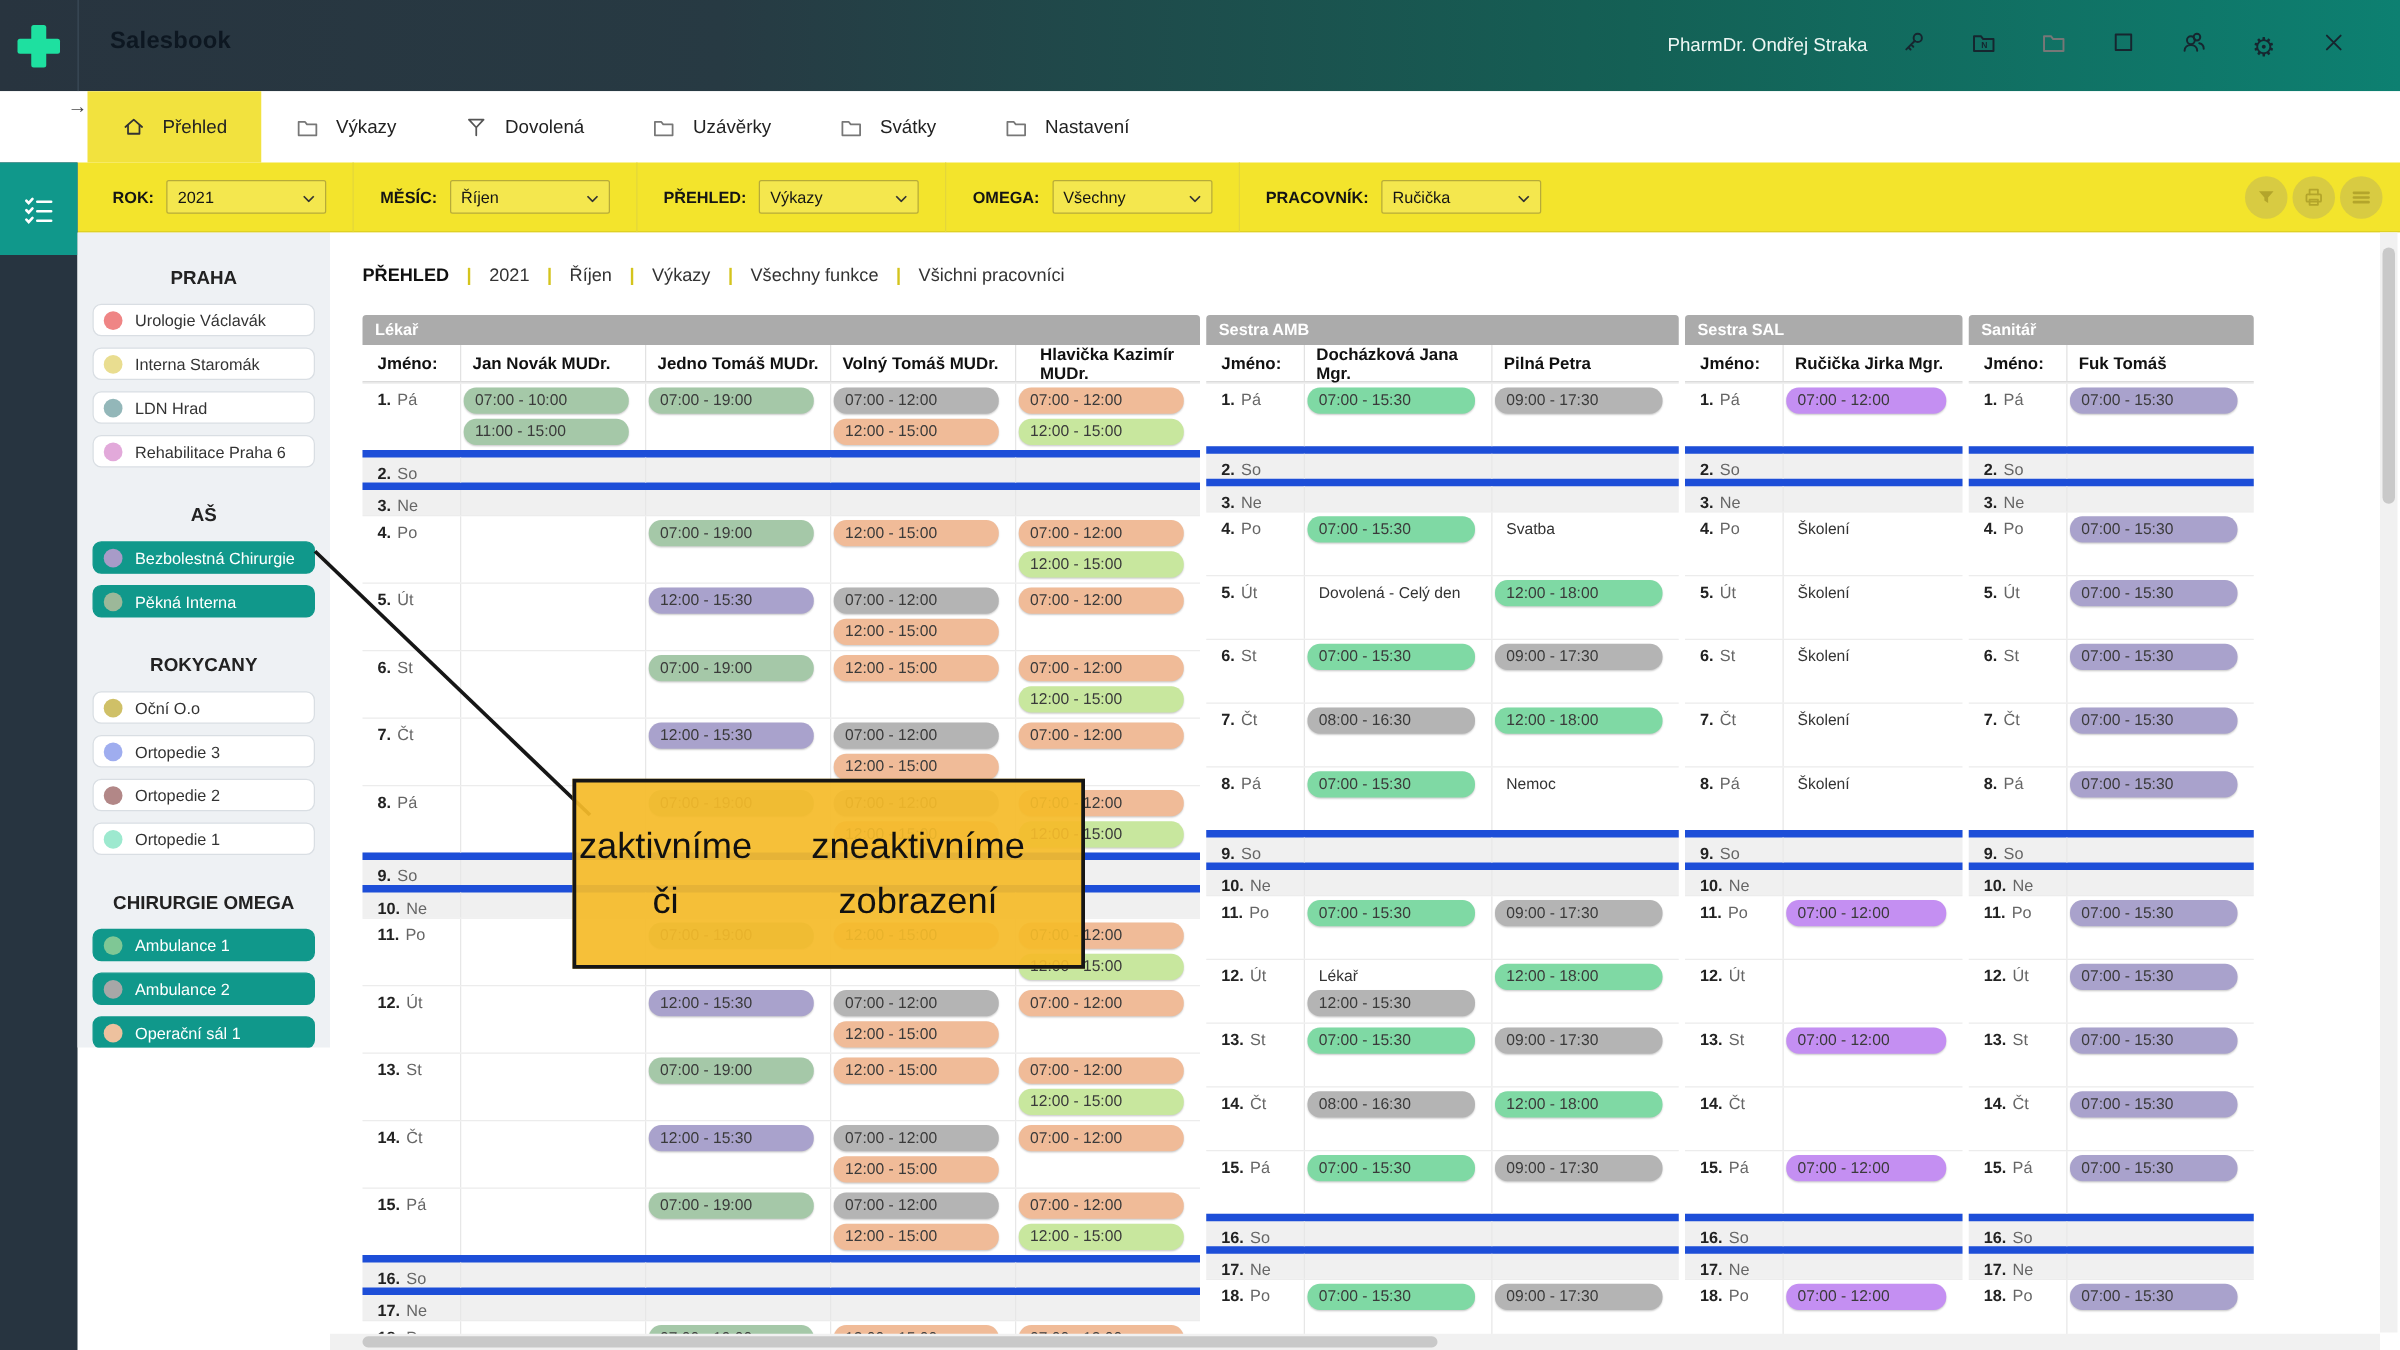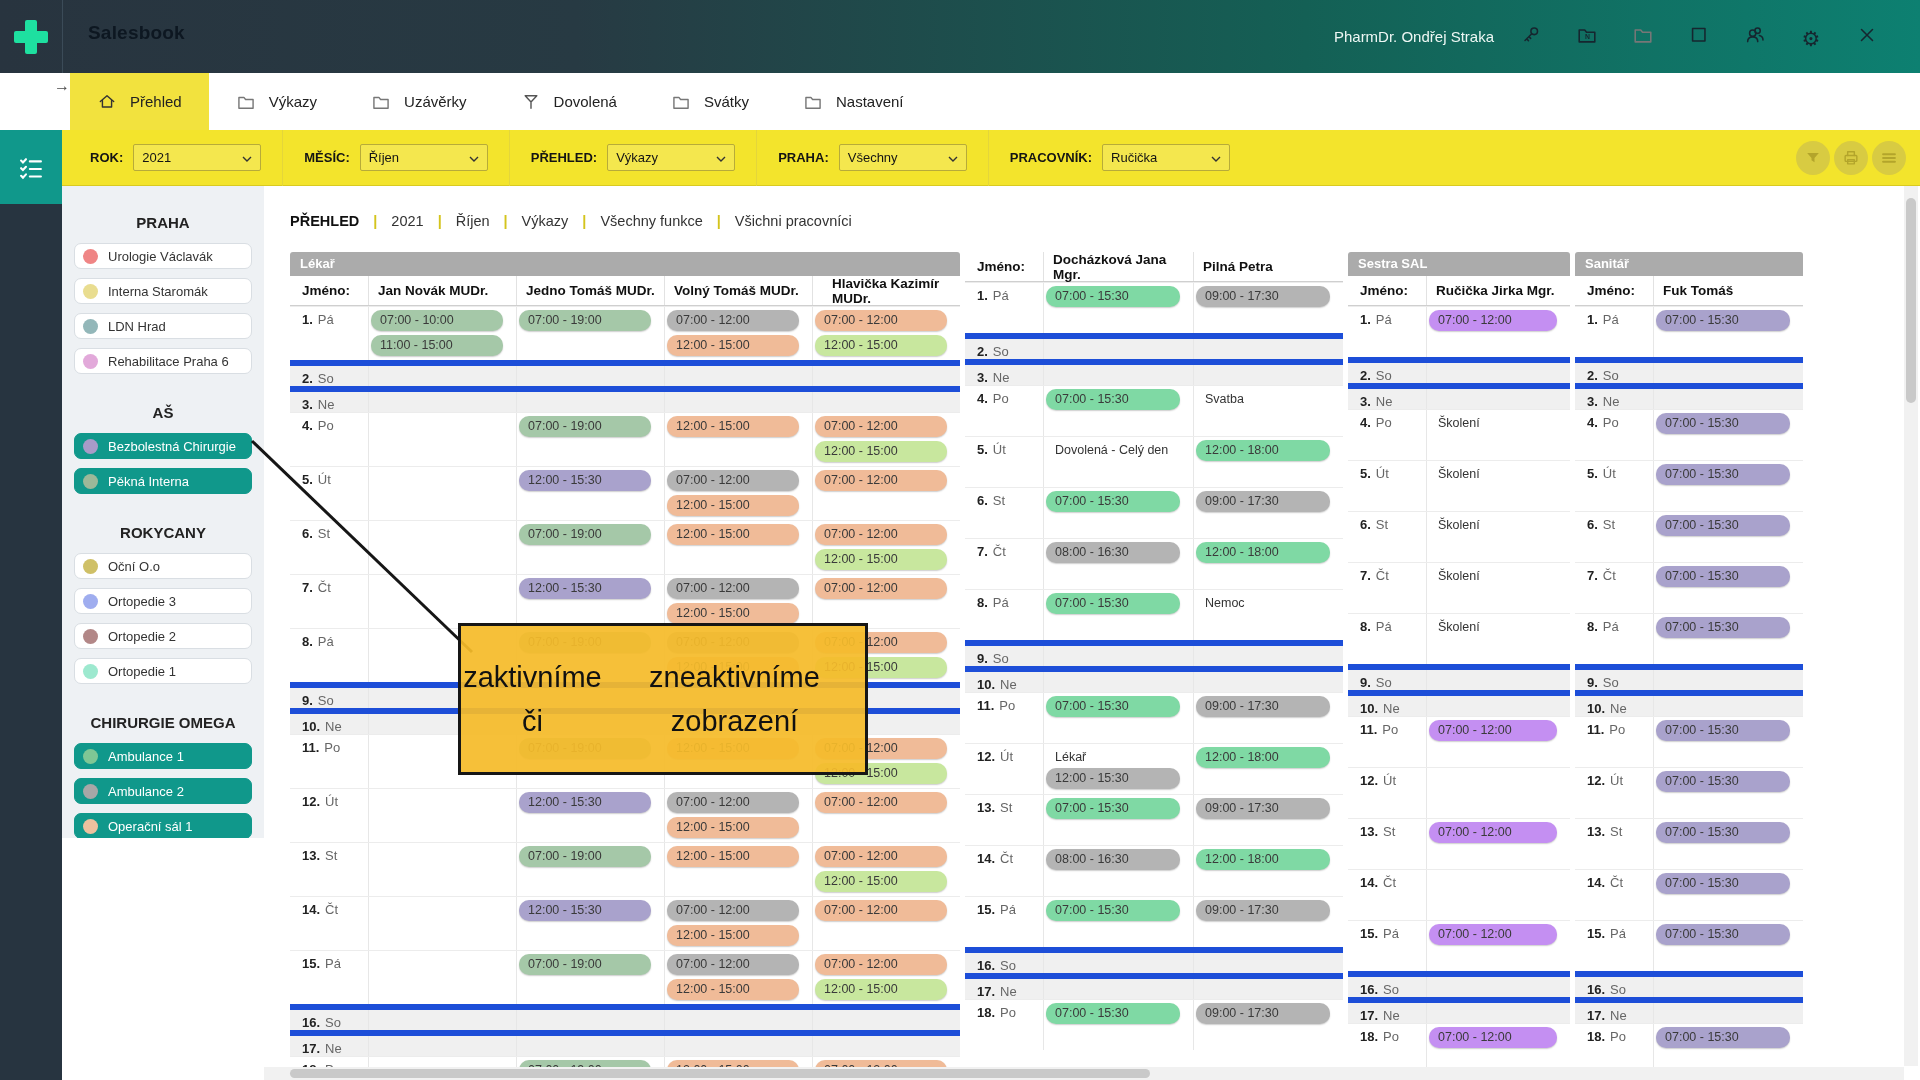--- a/index.html
+++ b/index.html
@@ -151,33 +151,33 @@
     <div class="tab">
       <span style="display: inline-flex;">
         <svg viewBox="0 0 24 24" fill="none" stroke="#777" stroke-width="1.7" stroke-linecap="round" stroke-linejoin="round">
           <path d="M3.5 19.5v-13h6l2 2.5h9v10.5z"></path>
         </svg>
       </span>
       <span>Výkazy</span>
     </div>
     <div class="tab">
       <span style="display: inline-flex;">
+        <svg viewBox="0 0 24 24" fill="none" stroke="#555" stroke-width="1.7" stroke-linecap="round" stroke-linejoin="round">
+          <path d="M5 4.5h14M5 4.5l7 7.5 7-7.5M12 12v7.5"></path>
+        </svg>
+      </span>
+      <span>Dovolená</span>
+    </div>
+    <div class="tab">
+      <span style="display: inline-flex;">
         <svg viewBox="0 0 24 24" fill="none" stroke="#777" stroke-width="1.7" stroke-linecap="round" stroke-linejoin="round">
           <path d="M3.5 19.5v-13h6l2 2.5h9v10.5z"></path>
         </svg>
       </span>
       <span>Uzávěrky</span>
-    </div>
-    <div class="tab">
-      <span style="display: inline-flex;">
-        <svg viewBox="0 0 24 24" fill="none" stroke="#555" stroke-width="1.7" stroke-linecap="round" stroke-linejoin="round">
-          <path d="M5 4.5h14M5 4.5l7 7.5 7-7.5M12 12v7.5"></path>
-        </svg>
-      </span>
-      <span>Dovolená</span>
     </div>
     <div class="tab">
       <span style="display: inline-flex;">
         <svg viewBox="0 0 24 24" fill="none" stroke="#777" stroke-width="1.7" stroke-linecap="round" stroke-linejoin="round">
           <path d="M3.5 19.5v-13h6l2 2.5h9v10.5z"></path>
         </svg>
       </span>
       <span>Svátky</span>
     </div>
     <div class="tab">
@@ -215,21 +215,21 @@
       <span class="flabel">PŘEHLED:</span>
       <div class="fselect">
         <span>Výkazy</span>
         <span><svg viewBox="0 0 10 6" width="10" height="6">
             <path d="M1 1l4 4 4-4" fill="none" stroke="#333" stroke-width="1.4"></path>
           </svg></span>
       </div>
     </div>
     <div class="fdiv"></div>
     <div class="fgroup">
-      <span class="flabel">PRAHA:</span>
+      <span class="flabel">OMEGA:</span>
       <div class="fselect">
         <span>Všechny</span>
         <span><svg viewBox="0 0 10 6" width="10" height="6">
             <path d="M1 1l4 4 4-4" fill="none" stroke="#333" stroke-width="1.4"></path>
           </svg></span>
       </div>
     </div>
     <div class="fdiv"></div>
     <div class="fgroup">
       <span class="flabel">PRACOVNÍK:</span>
@@ -574,20 +574,21 @@
           <div class="pcell" style="width: 148px;">
             <div class="chip" style="background: rgb(240, 187, 152);">12:00 - 15:00</div>
           </div>
           <div class="pcell" style="width: 148px;">
             <div class="chip" style="background: rgb(240, 187, 152);">07:00 - 12:00</div>
             <div class="chip" style="background: rgb(200, 231, 158);">12:00 - 18:00</div>
           </div>
         </div>
       </div>
       <div class="group">
+        <div class="gband">Sestra AMB</div>
         <div class="hrow">
           <div class="hday">Jméno:</div>
           <div class="hperson" style="width: 150px;">Docházková Jana Mgr.</div>
           <div class="hperson" style="width: 150px;">Pilná Petra</div>
         </div>
         <div class="row">
           <div class="dcell"><span class="dnum">1.</span><span>Pá</span></div>
           <div class="pcell" style="width: 150px;">
             <div class="chip" style="background: rgb(127, 217, 164);">07:00 - 15:30</div>
           </div>

